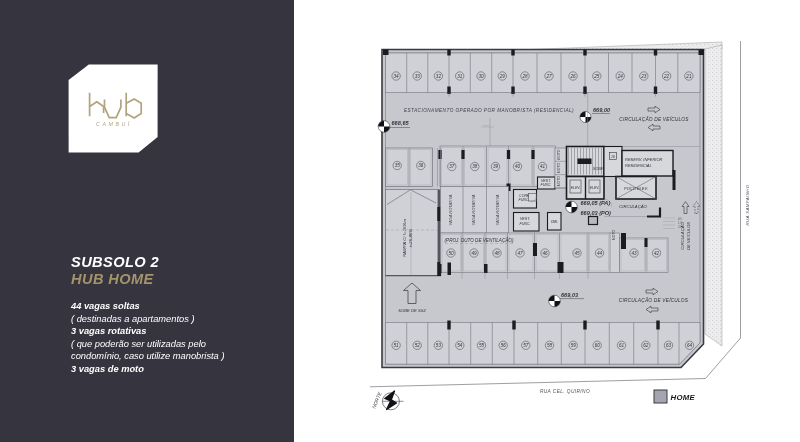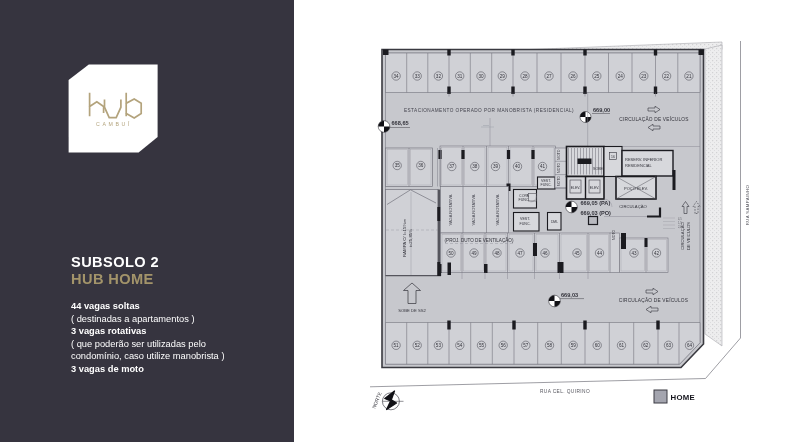--- a/index.html
+++ b/index.html
@@ -1,18 +1,18 @@
 <!DOCTYPE html>
 <html><head>
 <meta charset="utf-8">
 <style>
   html,body{margin:0;padding:0;}
   body{width:800px;height:442px;overflow:hidden;background:#ffffff;
        font-family:"Liberation Sans", sans-serif;}
-  .stage{position:relative;width:800px;height:442px;}
+  .stage{position:relative;width:800px;height:442px;font-style:italic;}
   svg{position:absolute;top:0;left:0;}
   text{font-family:"Liberation Sans", sans-serif;}
 </style>
 </head>
 <body>
 <div class="stage">
 <svg width="800" height="442" viewBox="0 0 800 442">
   <defs>
     <pattern id="stipple" width="4" height="4" patternUnits="userSpaceOnUse">
       <rect width="4" height="4" fill="#ededee"></rect>

